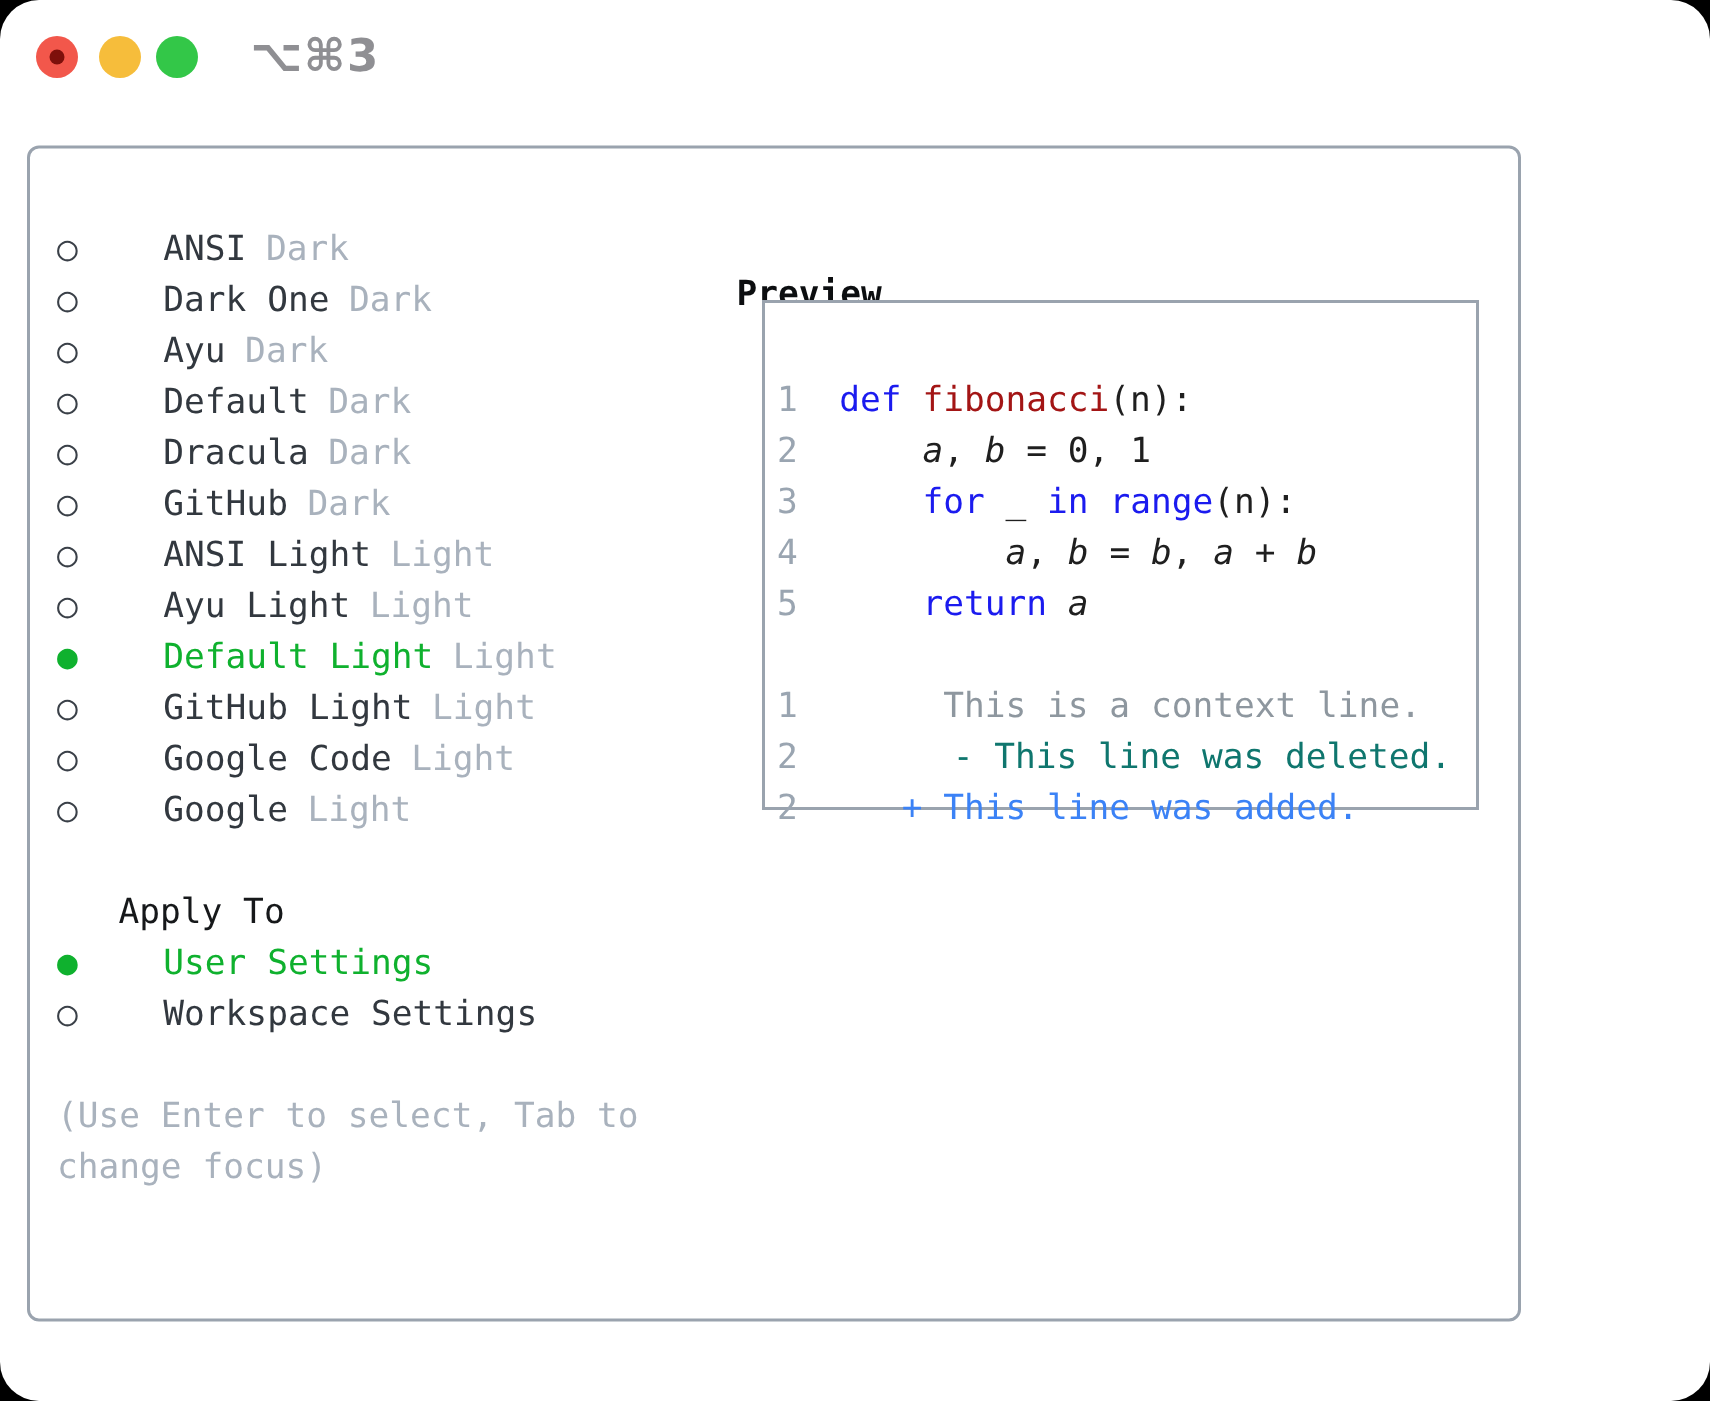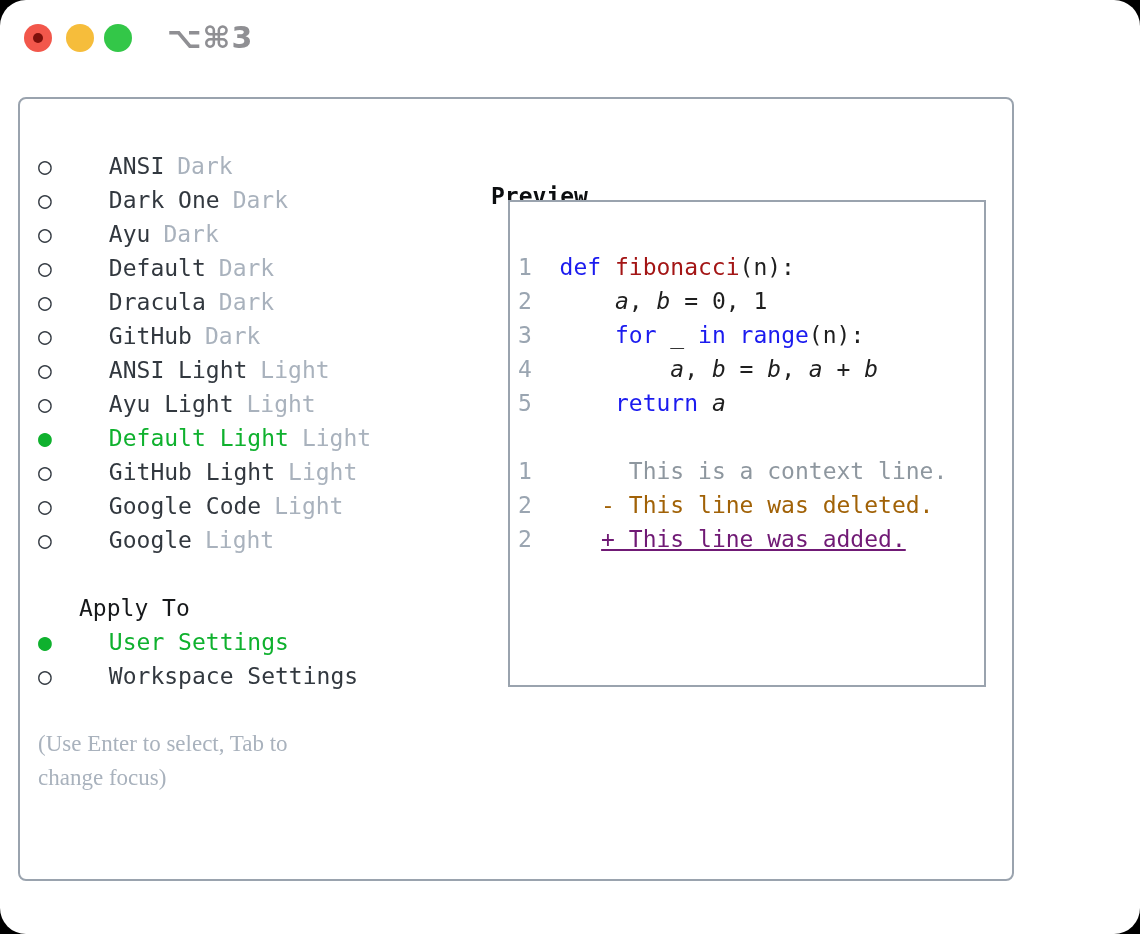--- a/index.html
+++ b/index.html
@@ -38,38 +38,38 @@
   .trow, .hrow { white-space:nowrap; }
   .bullet { display:inline-block; margin-right:13px; color:#3A4048; }
   .pointer { display:inline-block; margin-right:13px; color:#0C0E10; font-weight:bold; }
   .list-title { font-weight:bold; color:#0C0E10; }
   .tname { color:#32383F;margin-left:44px; }
   .ttag  { color:#A9B2BD; margin-left:13px; }
   .trow.sel .bullet, .trow.sel .tname { color:#0FB12E; }
 
   .spacer { height:34px; }
   .section-title { padding-left:41px; color:#16181A; }
-  .hint { color:#A9B2BD;font-family:Liberation Serif, serif; }
+  .hint { color:#A9B2BD; }
 
   
   .preview-title { position:absolute; left:471px; top:50px; font-size:23px; line-height:34px; font-weight:bold; color:#0C0E10;margin-top:30px; }
   .preview-box {
-    position:absolute; left:488px; top:101px; width:478px; height:487px;
+    position:absolute; left:488px; top:101px; width:478px; height:340px;
     border:2px solid #9AA3AE; background:#fff;
   }
   .code { position:absolute; left:8px; top:48px; font-size:23px; line-height:34px; }
   .cline { white-space:pre; }
   .num { color:#9AA5B1; }
   .kw  { color:#1B1BEF; }
   .fn  { color:#A31515; }
   .pln { color:#1F1F1F; }
   .var { color:#1F1F1F; font-style:italic; }
   .ctx { color:#8E979F; }
-  .del { color:#a16207; }
-  .add { color:#701a75;text-decoration:underline; }
+  .del { color:#0f766e;margin-left:34px; }
+  .add { color:#3b82f6; }
 </style>
 </head>
 <body>
 
 <div class="window">
 
   <div class="titlebar">
     <div class="light light-close">
         <div class="dot"></div>
       </div>

